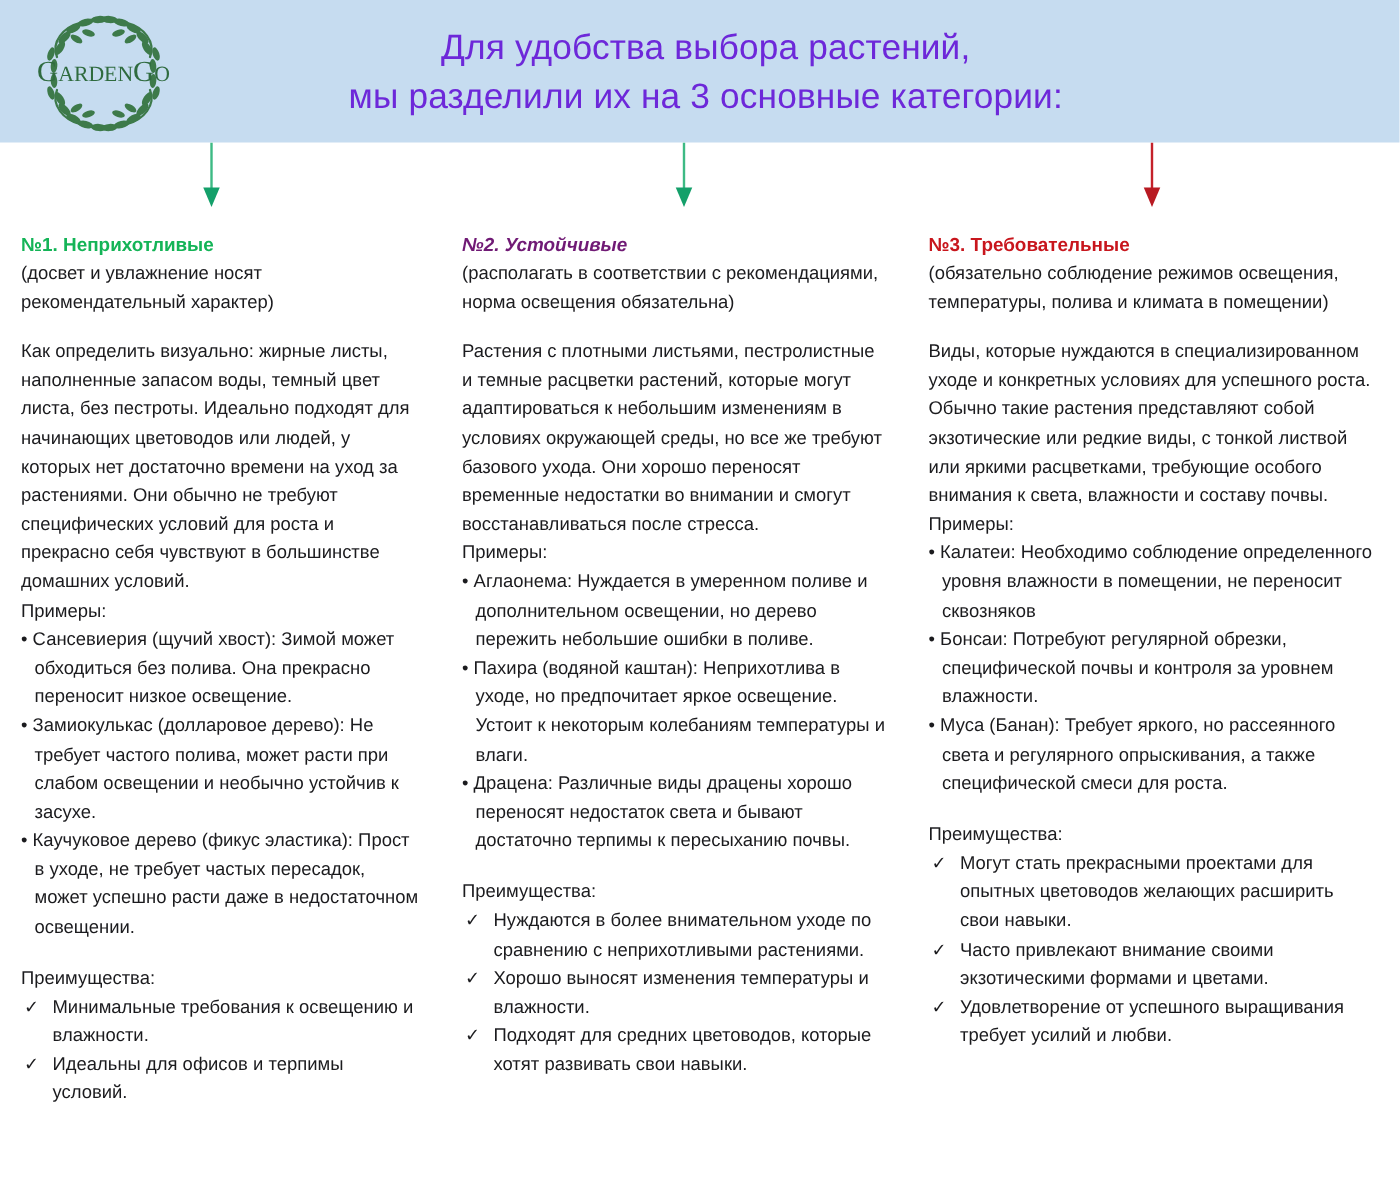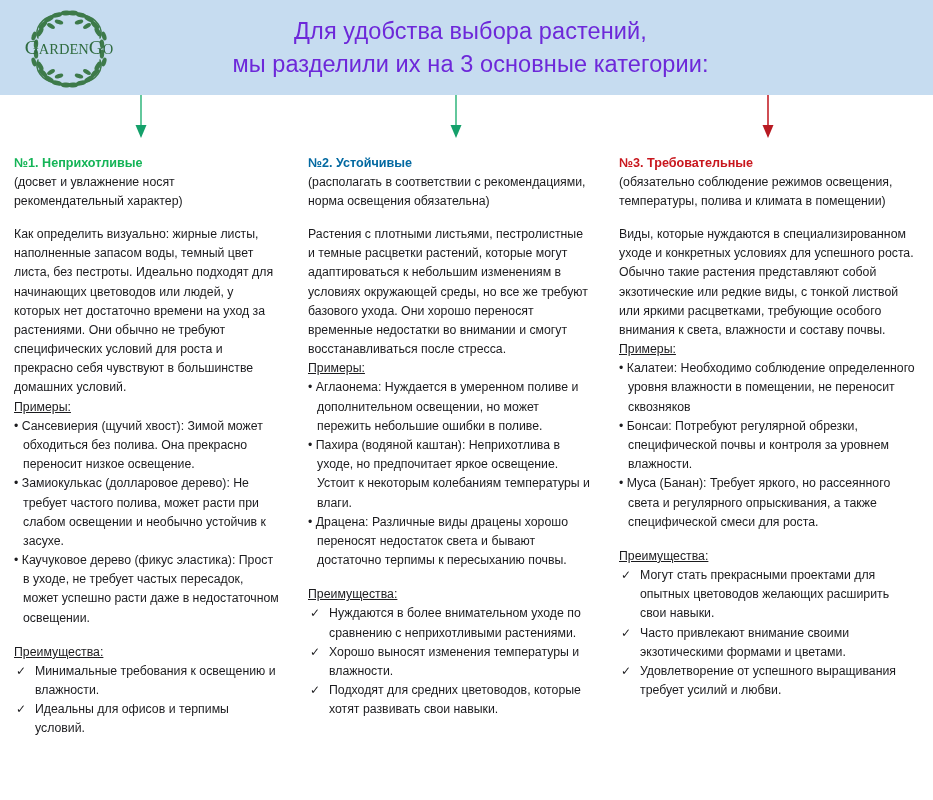--- a/index.html
+++ b/index.html
@@ -86,42 +86,41 @@
   .col-2 { width: 312px; padding-left: 11px; }
   .col-3 { width: 324px; padding-left: 10px; }
 
   .col-heading {
     font-size: 12.6px;
     font-weight: 700;
     margin: 0 0 1px 0;
     line-height: 1.35;
   }
   .col-1 .col-heading { color: #14b457; }
-  .col-2 .col-heading { color: #0369a1; }
+  .col-2 .col-heading { color: #701a75; font-style: italic; }
   .col-3 .col-heading { color: #c8161d; }
 
   .col-subtitle {
     font-size: 12.3px;
     line-height: 1.55;
     margin: 0;
     color: #1b1b1e;
   }
 
   .para {
     font-size: 12.3px;
     line-height: 1.56;
     margin: 14px 0 0 0;
     color: #1b1b1e;
   }
 
   .section-label {
     font-size: 12.3px;
     line-height: 1.56;
     margin: 0;
-    text-decoration: underline;
     color: #1b1b1e;
   }
   .section-label.spaced { margin-top: 15px; }
 
   ul.bullets, ul.checks {
     list-style: none;
     margin: 0;
     padding: 0;
   }
   ul.bullets li {
@@ -260,21 +259,21 @@
         <li>Идеальны для офисов и терпимы условий.</li>
       </ul>
     </div>
 
     <div class="col col-2">
       <div class="col-heading">№2. Устойчивые</div>
       <p class="col-subtitle">(располагать в соответствии с рекомендациями, норма освещения обязательна)</p>
       <p class="para">Растения с плотными листьями, пестролистные и темные расцветки растений, которые могут адаптироваться к небольшим изменениям в условиях окружающей среды, но все же требуют базового ухода. Они хорошо переносят временные недостатки во внимании и смогут восстанавливаться после стресса.</p>
       <p class="section-label">Примеры:</p>
       <ul class="bullets">
-        <li>Аглаонема: Нуждается в умеренном поливе и дополнительном освещении, но может пережить небольшие ошибки в поливе.</li>
+        <li>Аглаонема: Нуждается в умеренном поливе и дополнительном освещении, но дерево пережить небольшие ошибки в поливе.</li>
         <li>Пахира (водяной каштан): Неприхотлива в уходе, но предпочитает яркое освещение. Устоит к некоторым колебаниям температуры и влаги.</li>
         <li>Драцена: Различные виды драцены хорошо переносят недостаток света и бывают достаточно терпимы к пересыханию почвы.</li>
       </ul>
       <p class="section-label spaced">Преимущества:</p>
       <ul class="checks">
         <li>Нуждаются в более внимательном уходе по сравнению с неприхотливыми растениями.</li>
         <li>Хорошо выносят изменения температуры и влажности.</li>
         <li>Подходят для средних цветоводов, которые хотят развивать свои навыки.</li>
       </ul>
     </div>

